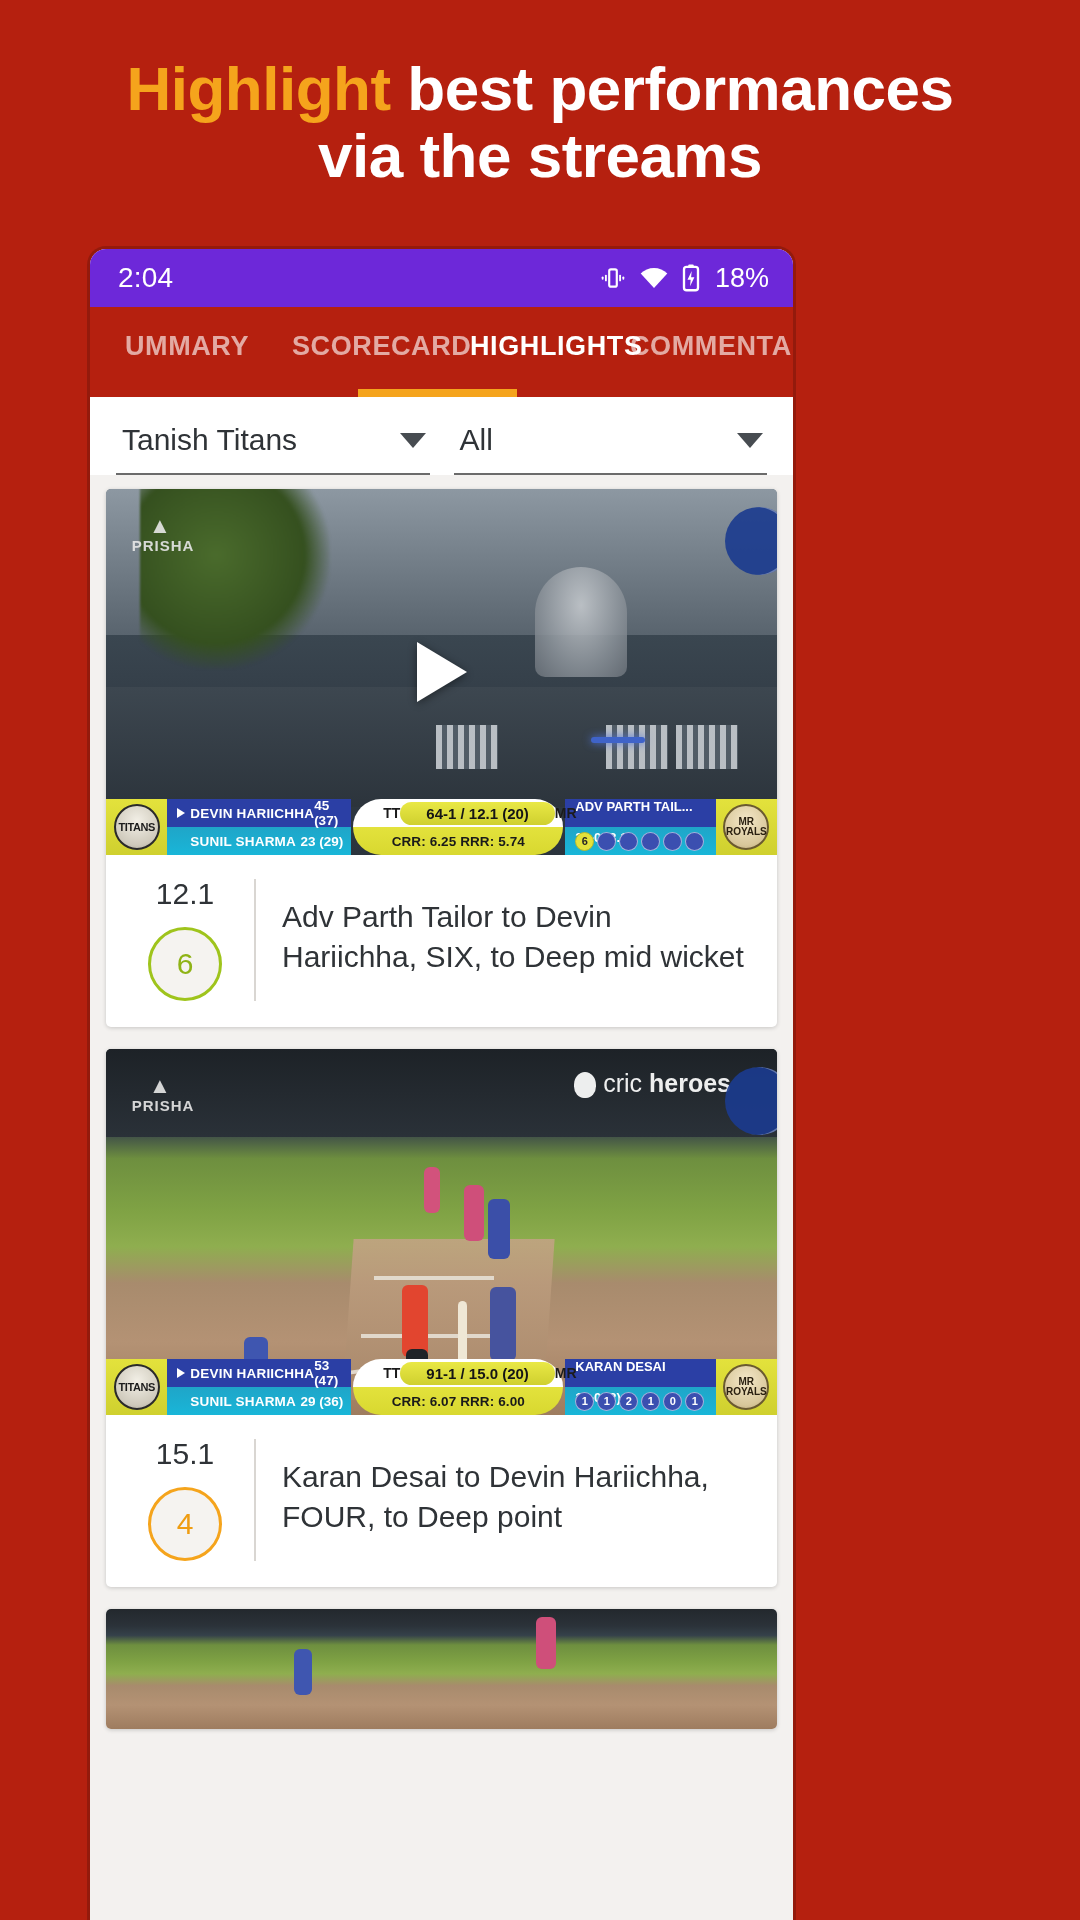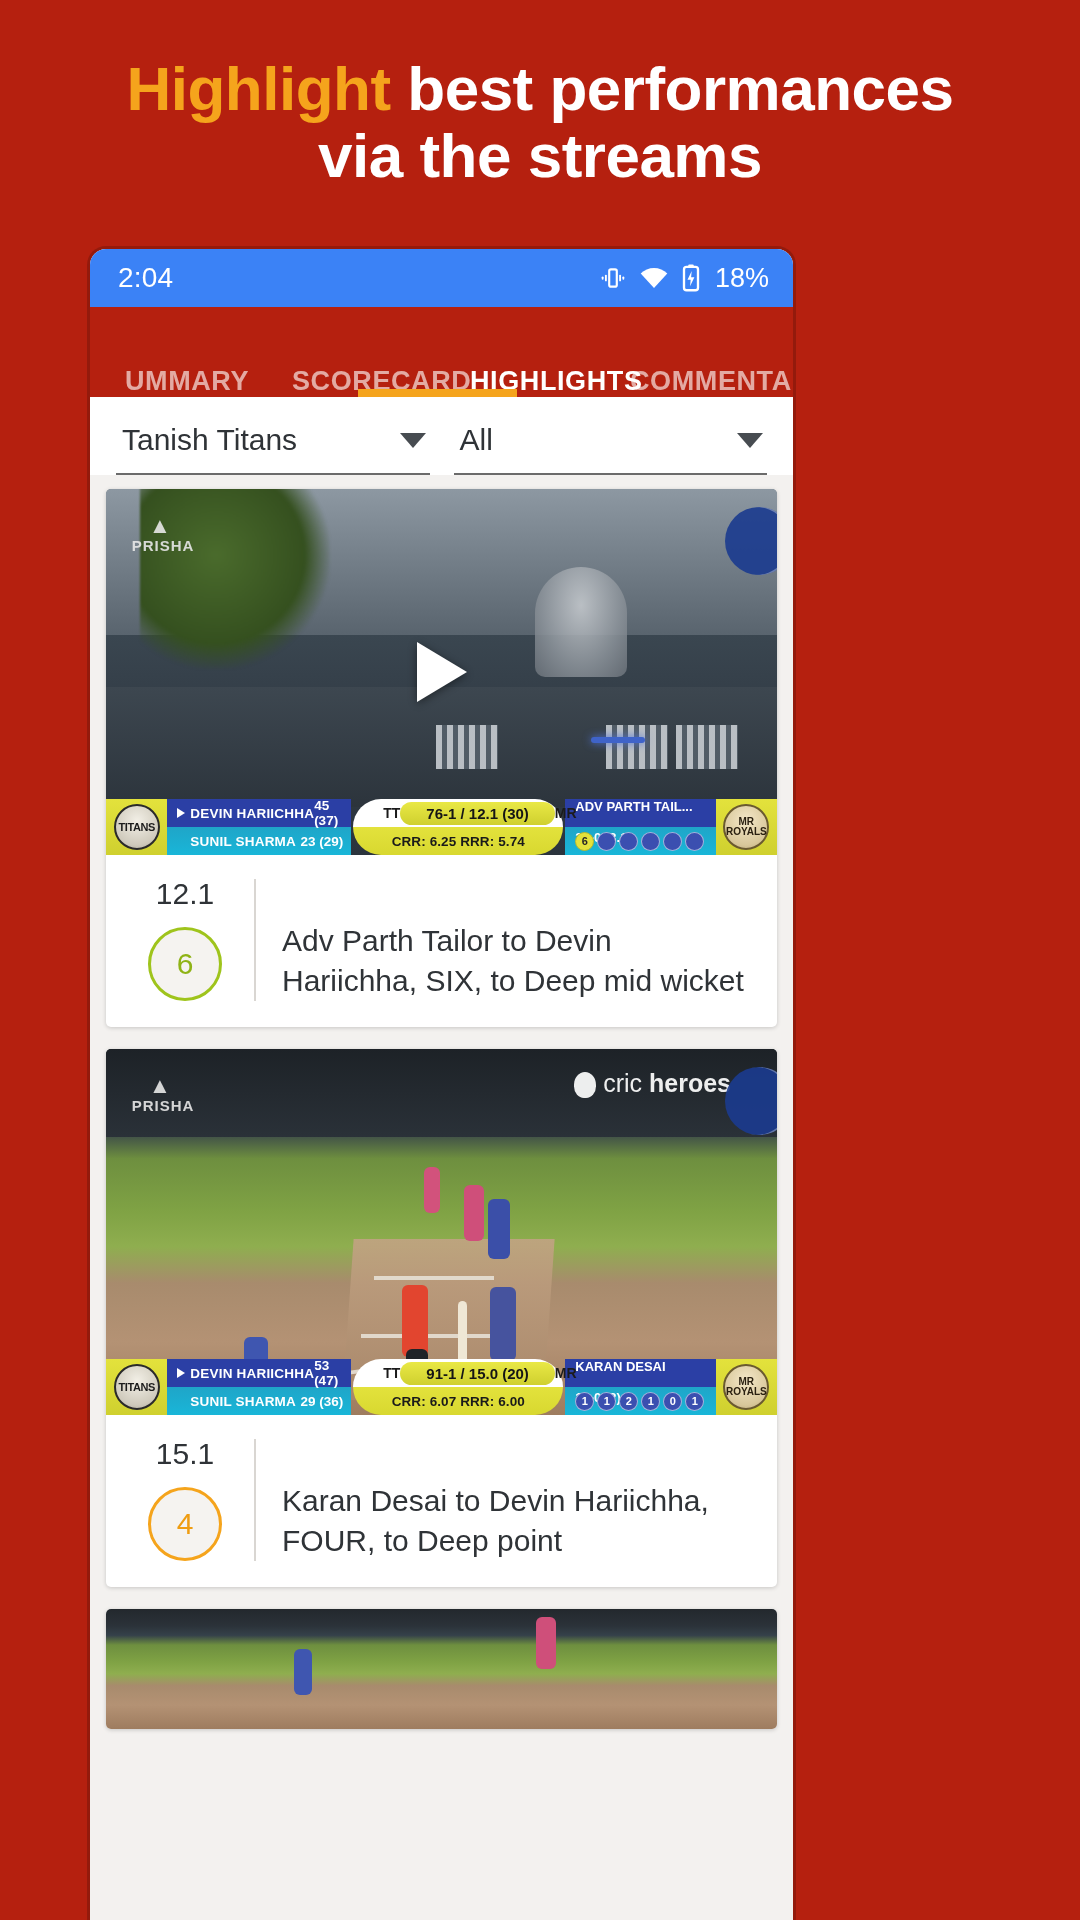--- a/index.html
+++ b/index.html
@@ -35,37 +35,37 @@
     height: 1680px;
     border-radius: 16px 16px 0 0;
     overflow: hidden;
     box-shadow: 0 0 0 3px rgba(0,0,0,0.18);
     background: #ffffff;
   }
 
   
   .statusbar {
     height: 58px;
-    background: #3b82f6;
+    background: #6d28d9;
     display: flex;
     align-items: center;
     padding: 0 24px 0 28px;
     color: #ffffff;
   }
   .status-time { font-size: 28px; font-weight: 500; letter-spacing: 0.2px; }
   .status-right { margin-left: auto; display: flex; align-items: center; gap: 14px; }
   .status-right svg { display: block; }
   .battery-pct { font-size: 27px; font-weight: 500; margin-left: 1px; }
 
   
   .tabbar {
     height: 90px;
     background: #b5200f;
     display: flex;
-    align-items: flex-end;
+    align-items: flex-start;
     padding-top: 14px;
     position: relative;
     overflow: hidden;
     white-space: nowrap;
   }
   .tab {
     font-size: 27px;
     font-weight: 700;
     letter-spacing: 0.6px;
     color: rgba(255,255,255,0.62);
@@ -316,21 +316,21 @@
     background: radial-gradient(circle at 50% 35%, #f4e7c8 0%, #d8c79a 70%, #b7a478 100%);
     display: flex; flex-direction: column; align-items: center; justify-content: center;
     font-size: 10px; font-weight: 700; color: #2a2010; line-height: 1.05;
     border: 2px solid #6a5a30;
   }
 
   
   .card-desc {
     display: flex;
     padding: 22px 28px 26px 20px;
-    align-items: flex-end;
+    align-items: flex-start;
   }
   .desc-left {
     width: 118px;
     flex: none;
     display: flex; flex-direction: column; align-items: center;
   }
   .over-num {
     font-size: 30px;
     color: #2f3337;
     font-weight: 400;
@@ -457,21 +457,21 @@
               </div>
               <div class="sb-brow">
                 <span class="sb-spacer"></span>
                 <span class="sb-name">SUNIL SHARMA</span>
                 <span class="sb-score">23 (29)</span>
               </div>
             </div>
             <div class="sb-center">
               <div class="sb-top-row">
                 <span class="sb-team">TT</span>
-                <span class="sb-runs">76-1 / 12.1 (30)</span>
+                <span class="sb-runs">64-1 / 12.1 (20)</span>
                 <span class="sb-team">MR</span>
               </div>
               <div class="sb-bot-row">CRR: 6.25  RRR: 5.74</div>
             </div>
             <div class="sb-bowler">
               <div class="sb-bowl-top">
                 <span class="sb-bowl-name">ADV PARTH TAIL...</span>
                 <span class="sb-bowl-fig">21-0 (3.1)</span>
               </div>
               <div class="sb-balls">

